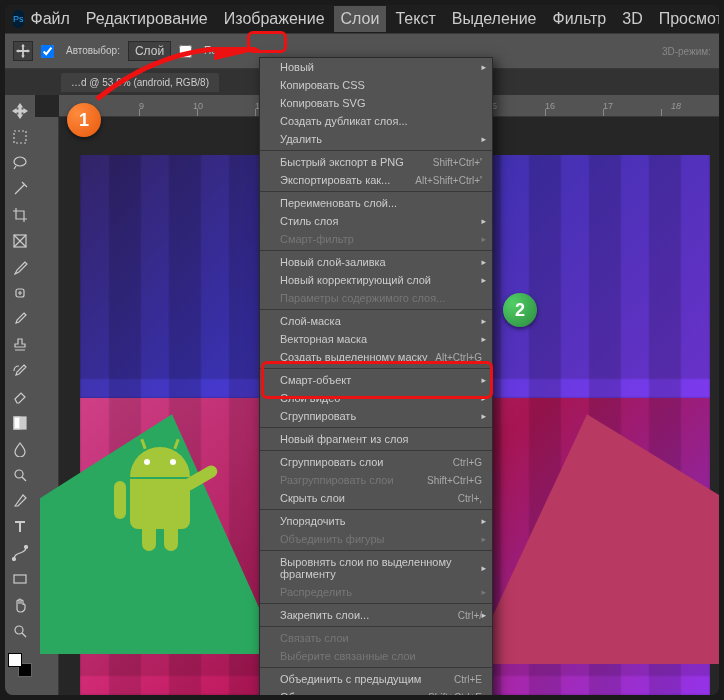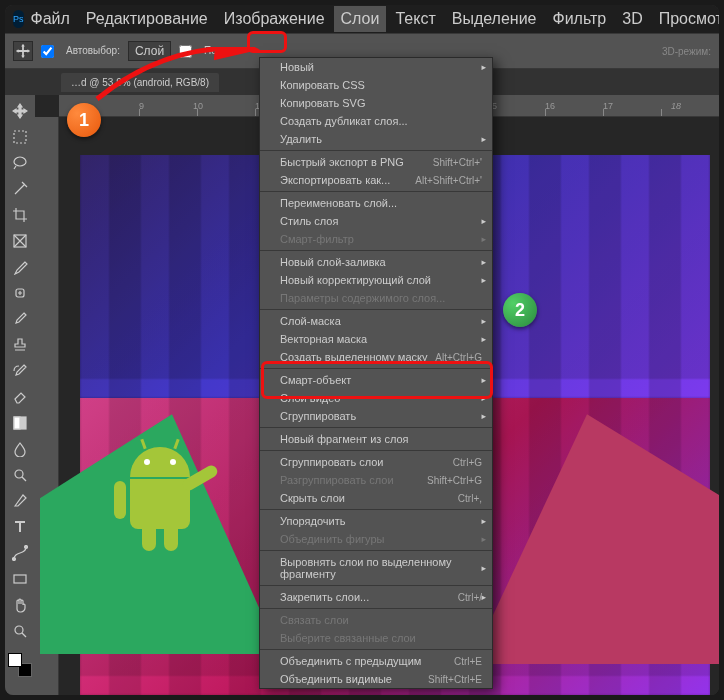--- a/index.html
+++ b/index.html
@@ -362,20 +362,23 @@
       <div class="dd-item sub">
         <span>Упорядочить</span>
       </div>
       <div class="dd-item sub disabled">
         <span>Объединить фигуры</span>
       </div>
       <div class="dd-sep"></div>
       <div class="dd-item sub">
         <span>Выровнять слои по выделенному фрагменту</span>
       </div>
+      <div class="dd-item sub disabled">
+        <span>Распределить</span>
+      </div>
       <div class="dd-sep"></div>
       <div class="dd-item sub">
         <span>Закрепить слои...</span>
         <span class="dd-short">Ctrl+/</span>
       </div>
       <div class="dd-sep"></div>
       <div class="dd-item disabled">
         <span>Связать слои</span>
       </div>
       <div class="dd-item disabled">

